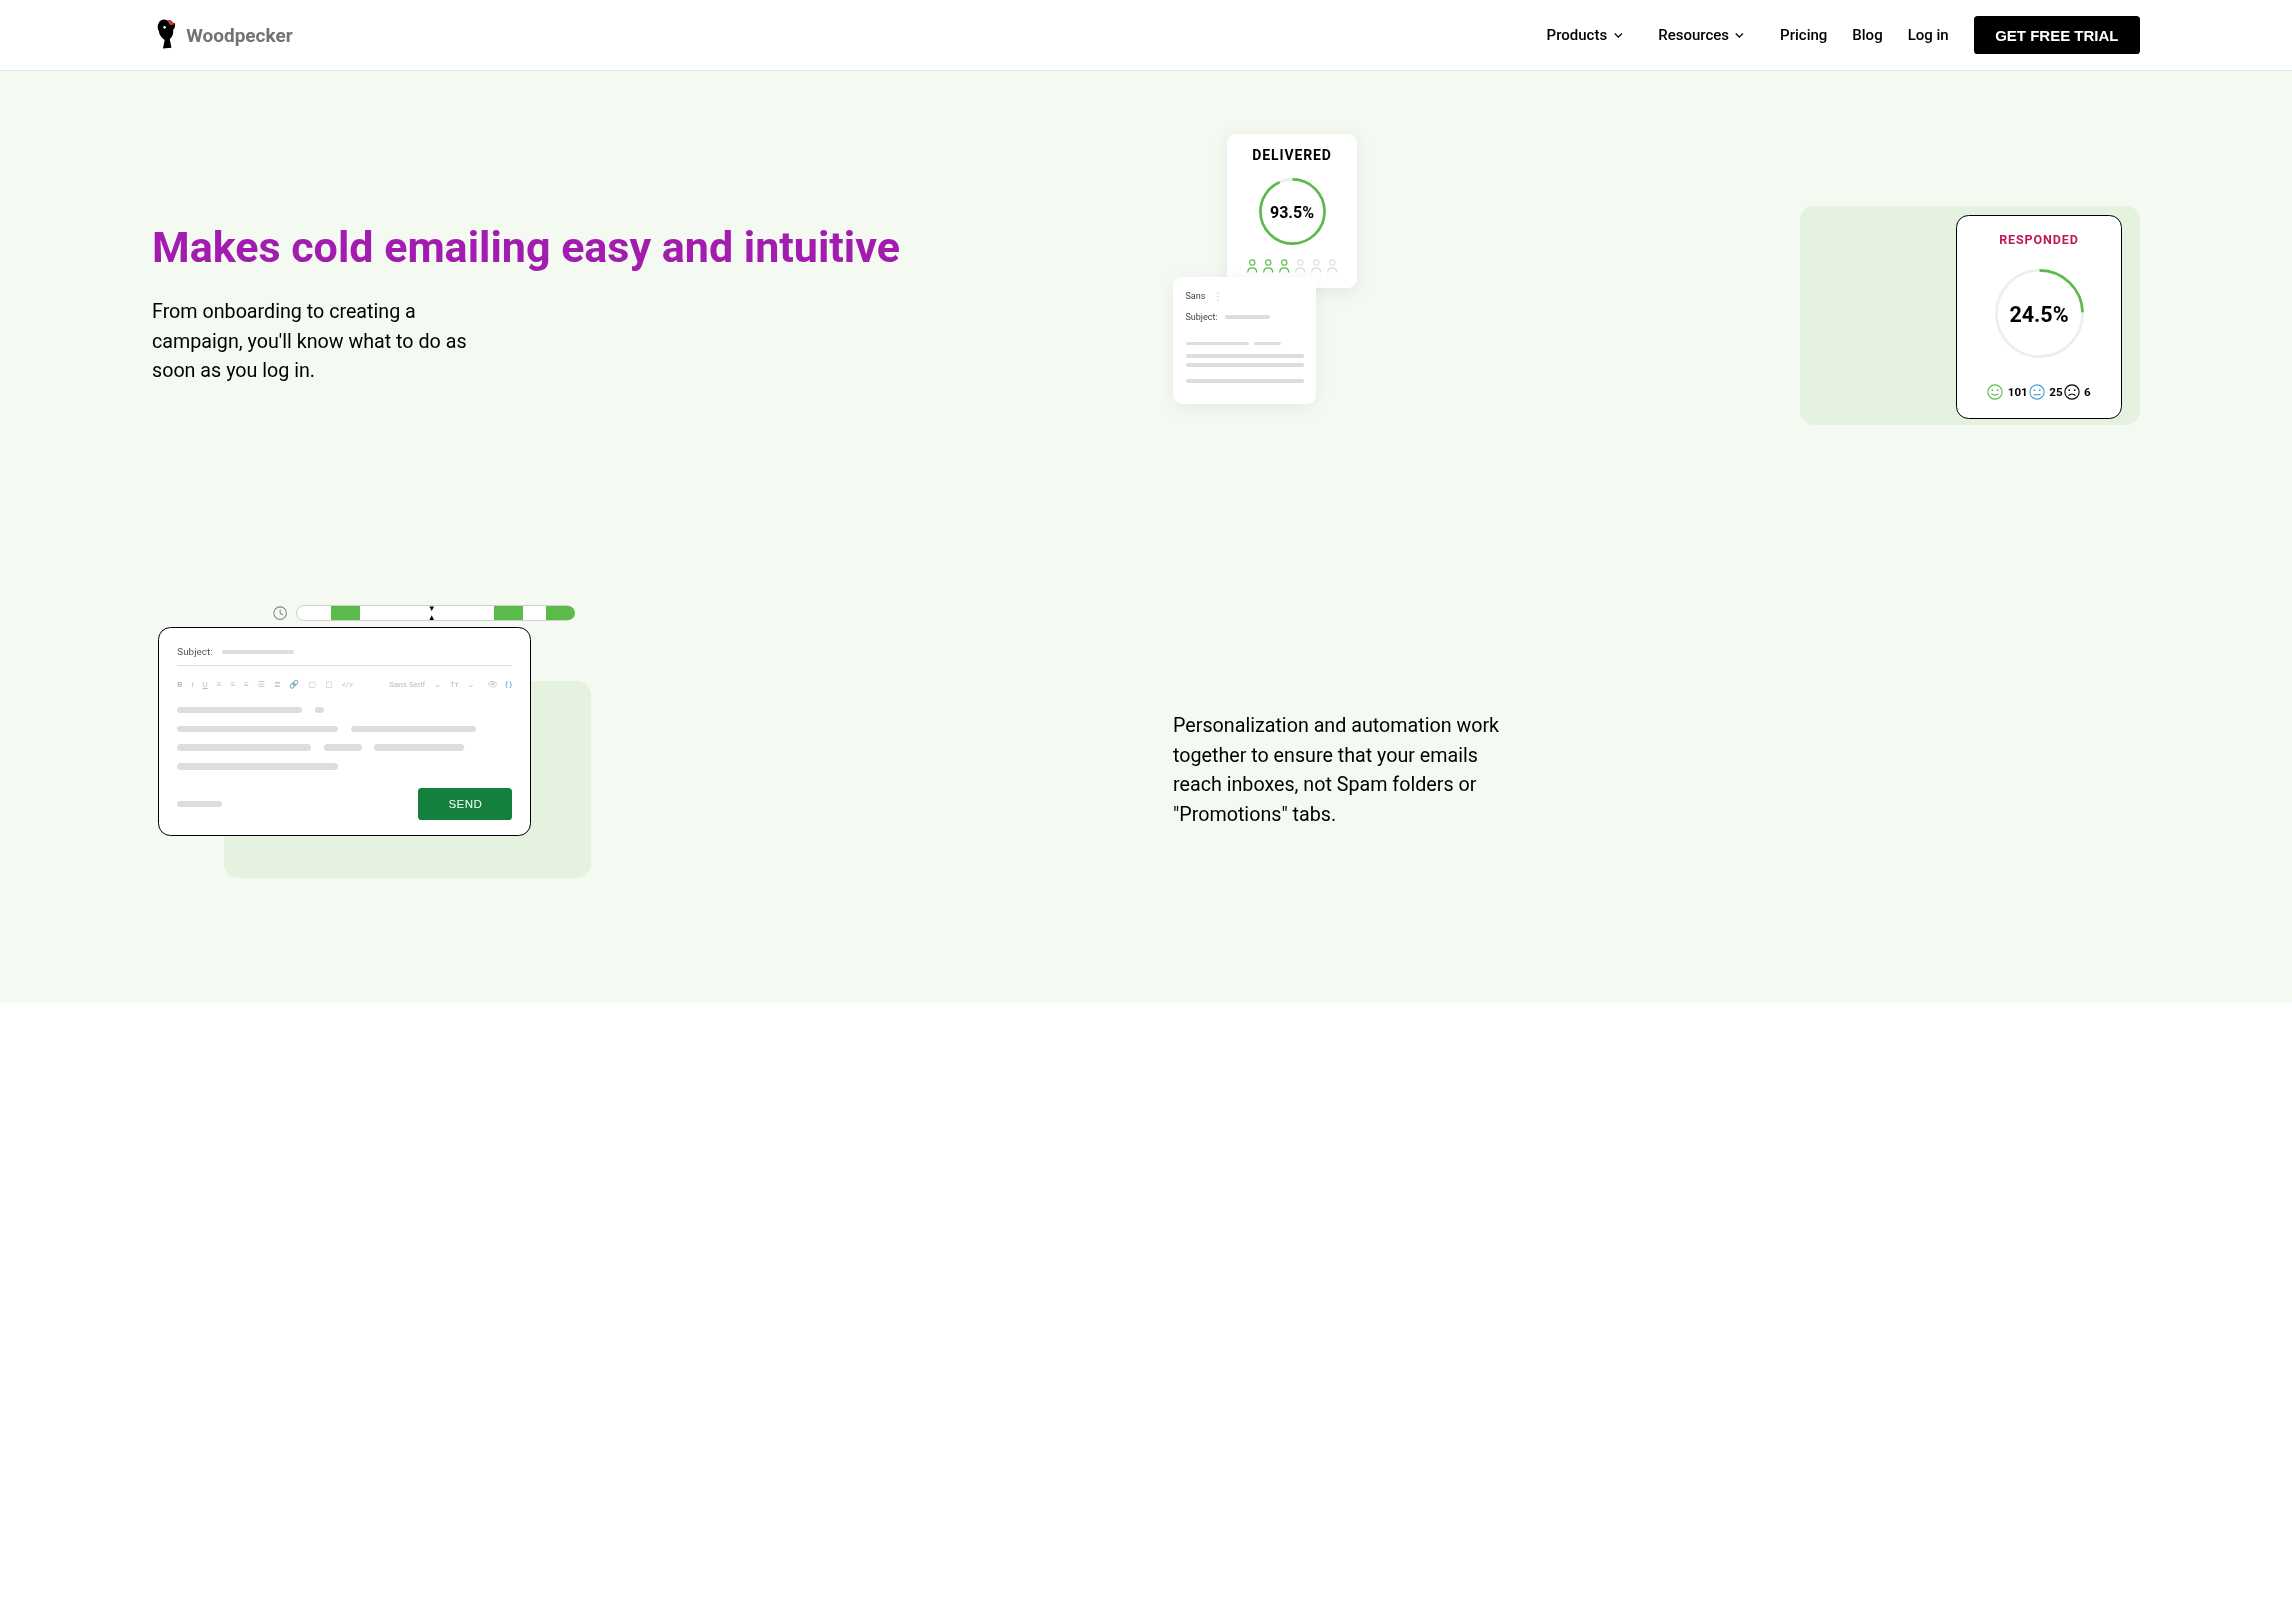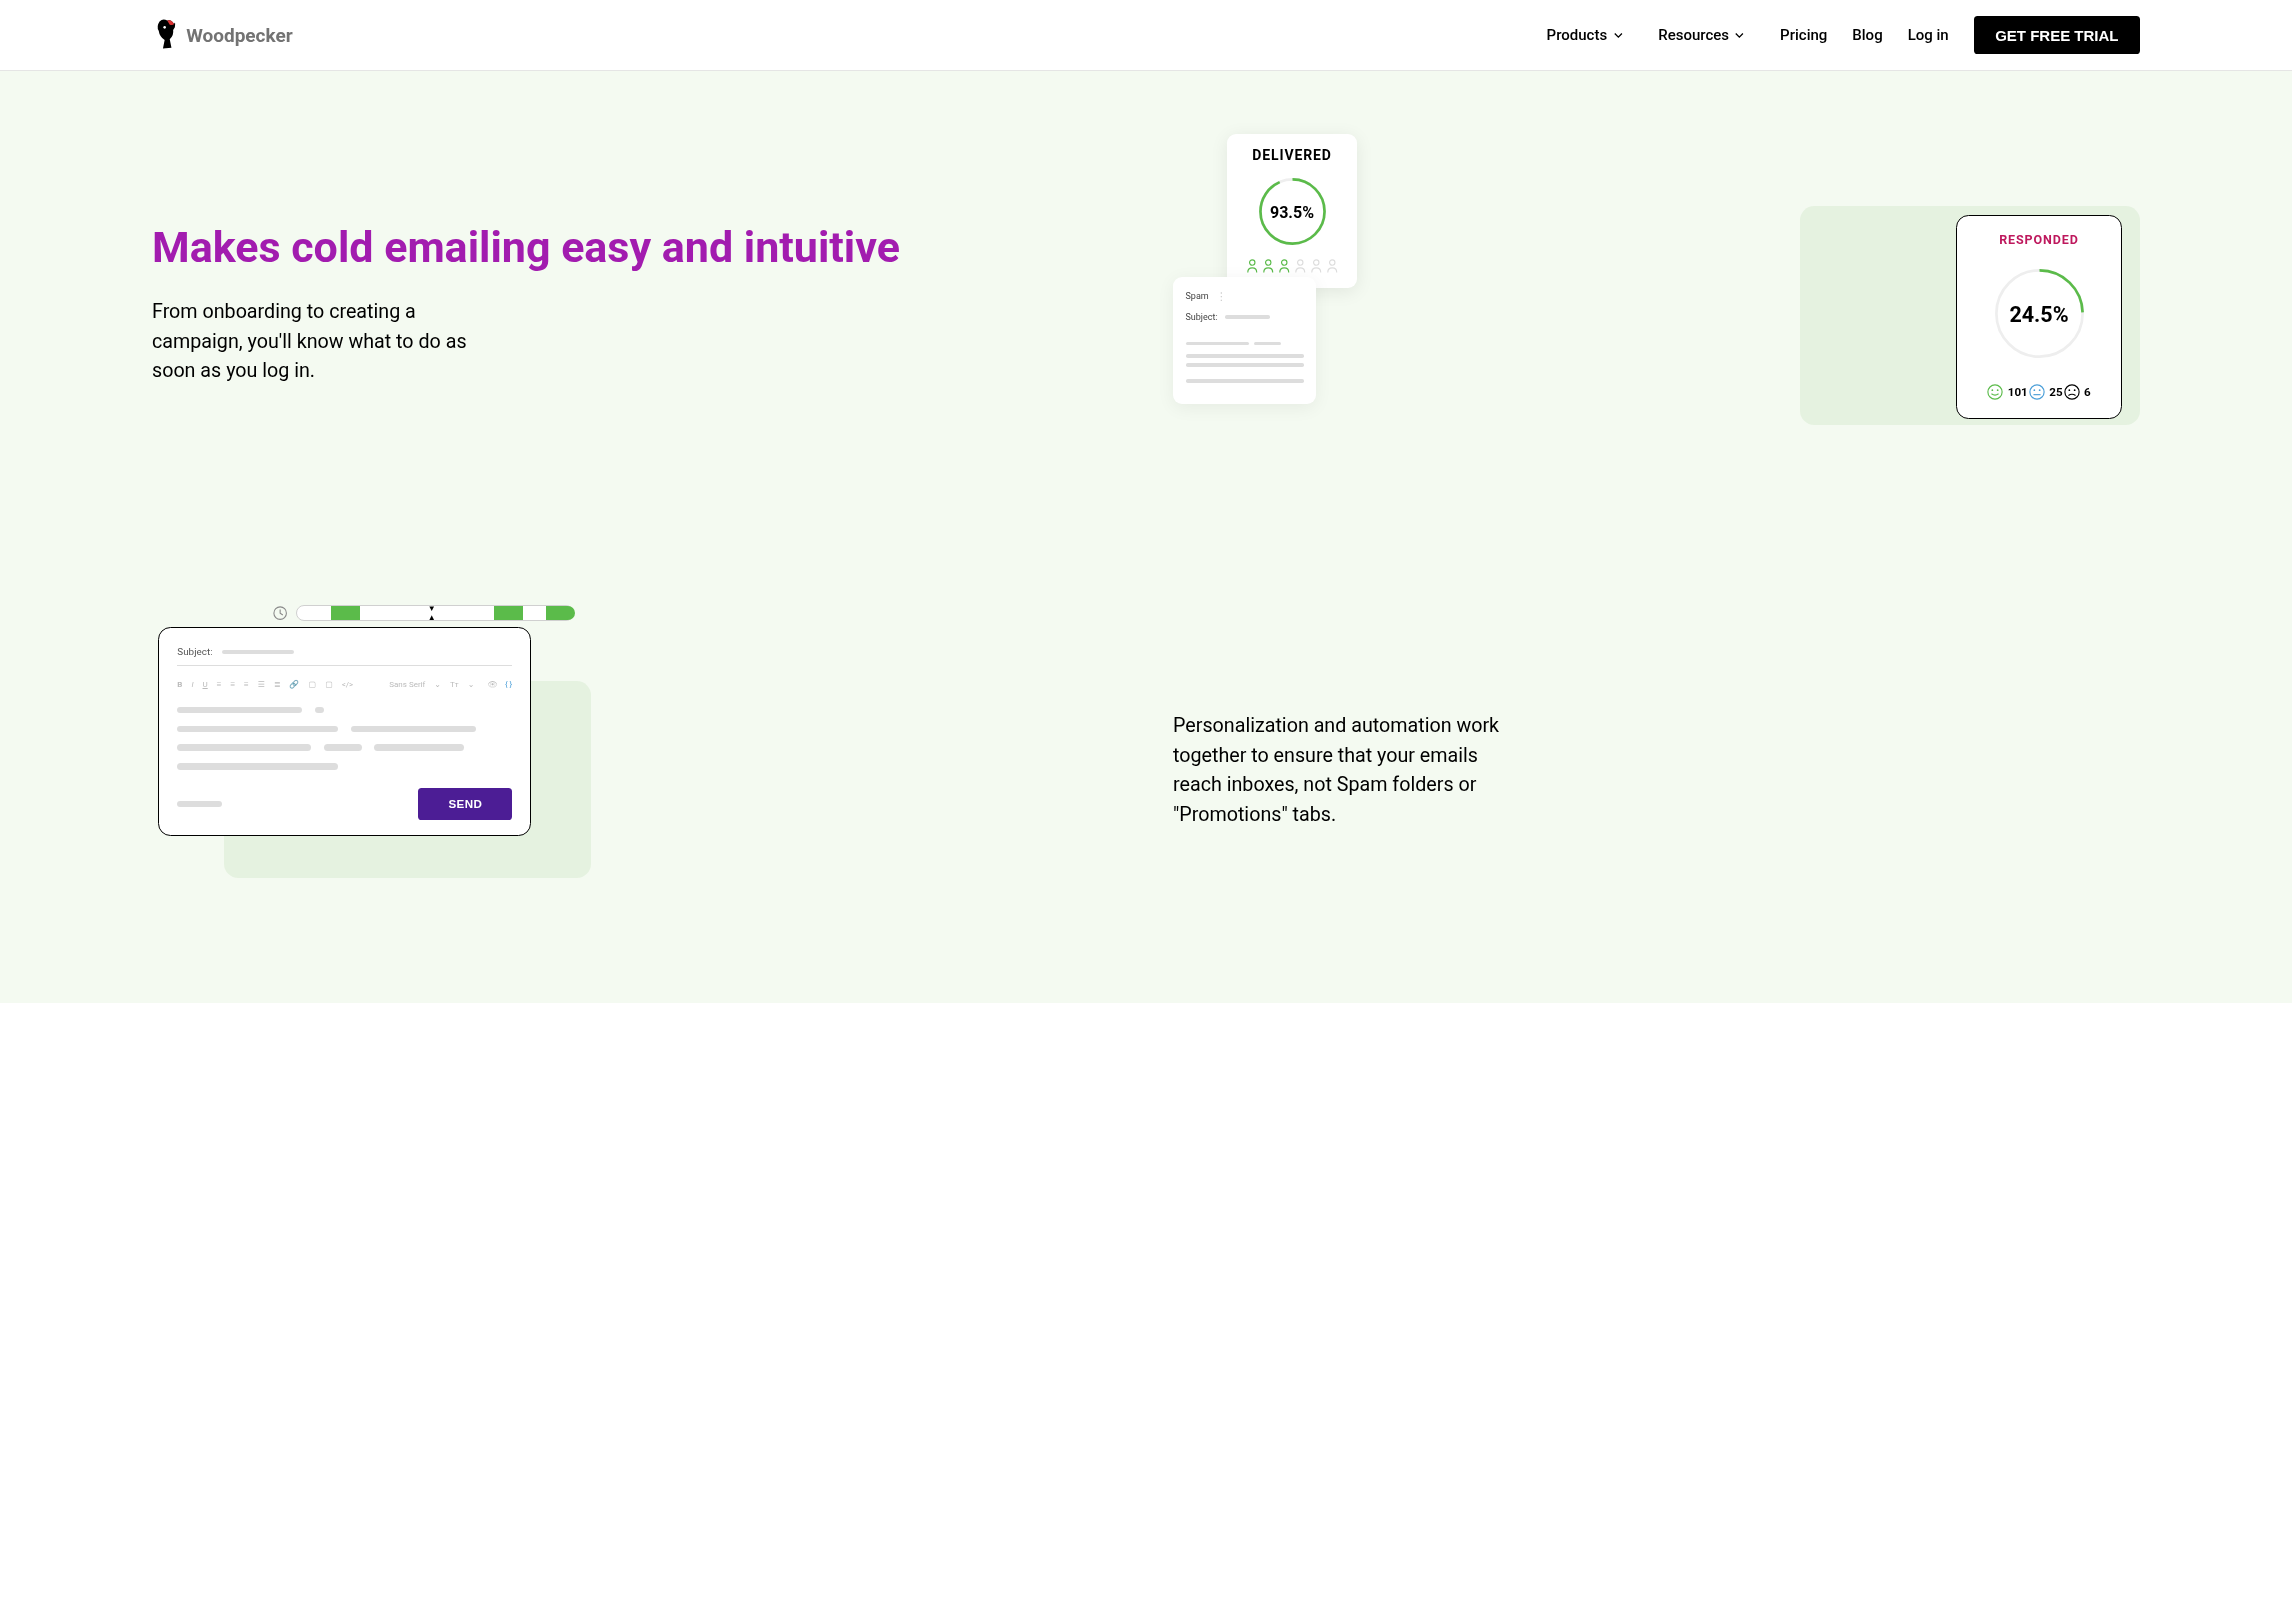--- a/index.html
+++ b/index.html
@@ -339,26 +339,26 @@
   justify-content: space-between;
   align-items: center;
 }
 .sig-bar {
   width: 45px;
   height: 6.3px;
   background: #ddd;
   border-radius: 3.6px;
 }
 .send-btn {
-  background: #4c1d95;
+  background: #15803d;
   color: #fff;
   border: none;
   padding: 9.9px 30px;
   font-size: 11.6px;
-  font-weight: 700;
+  font-weight: 400;
   border-radius: 3.6px;
   letter-spacing: 0.4px;
 }
 </style>
 </head>
 <body>
 
 <header class="header">
   <div class="logo-wrap">
     <svg class="logo-icon" viewBox="0 0 30 40">
@@ -432,21 +432,21 @@
             </svg>
           <svg class="person-icon" viewBox="0 0 14 16">
               <circle cx="7" cy="4" r="3" fill="none" stroke="#ddd" stroke-width="1.3"></circle>
               <path d="M2 15 Q2 10 7 10 Q12 10 12 15" fill="none" stroke="#ddd" stroke-width="1.3"></path>
             </svg>
         </div>
       </div>
 
       <div class="card-email">
         <div class="email-row">
-          <span class="email-label">Spam</span>
+          <span class="email-label">Sans</span>
           <span class="email-dots">⋮</span>
         </div>
         <div class="email-row">
           <span class="email-label">Subject:</span>
           <div class="bar" style="width:45px;margin:0"></div>
         </div>
         <div style="height:10.7px"></div>
         <div style="display:flex;gap:5.4px;margin-bottom:9px">
           <div class="bar" style="width:63px;margin:0"></div>
           <div class="bar" style="width:27px;margin:0"></div>

